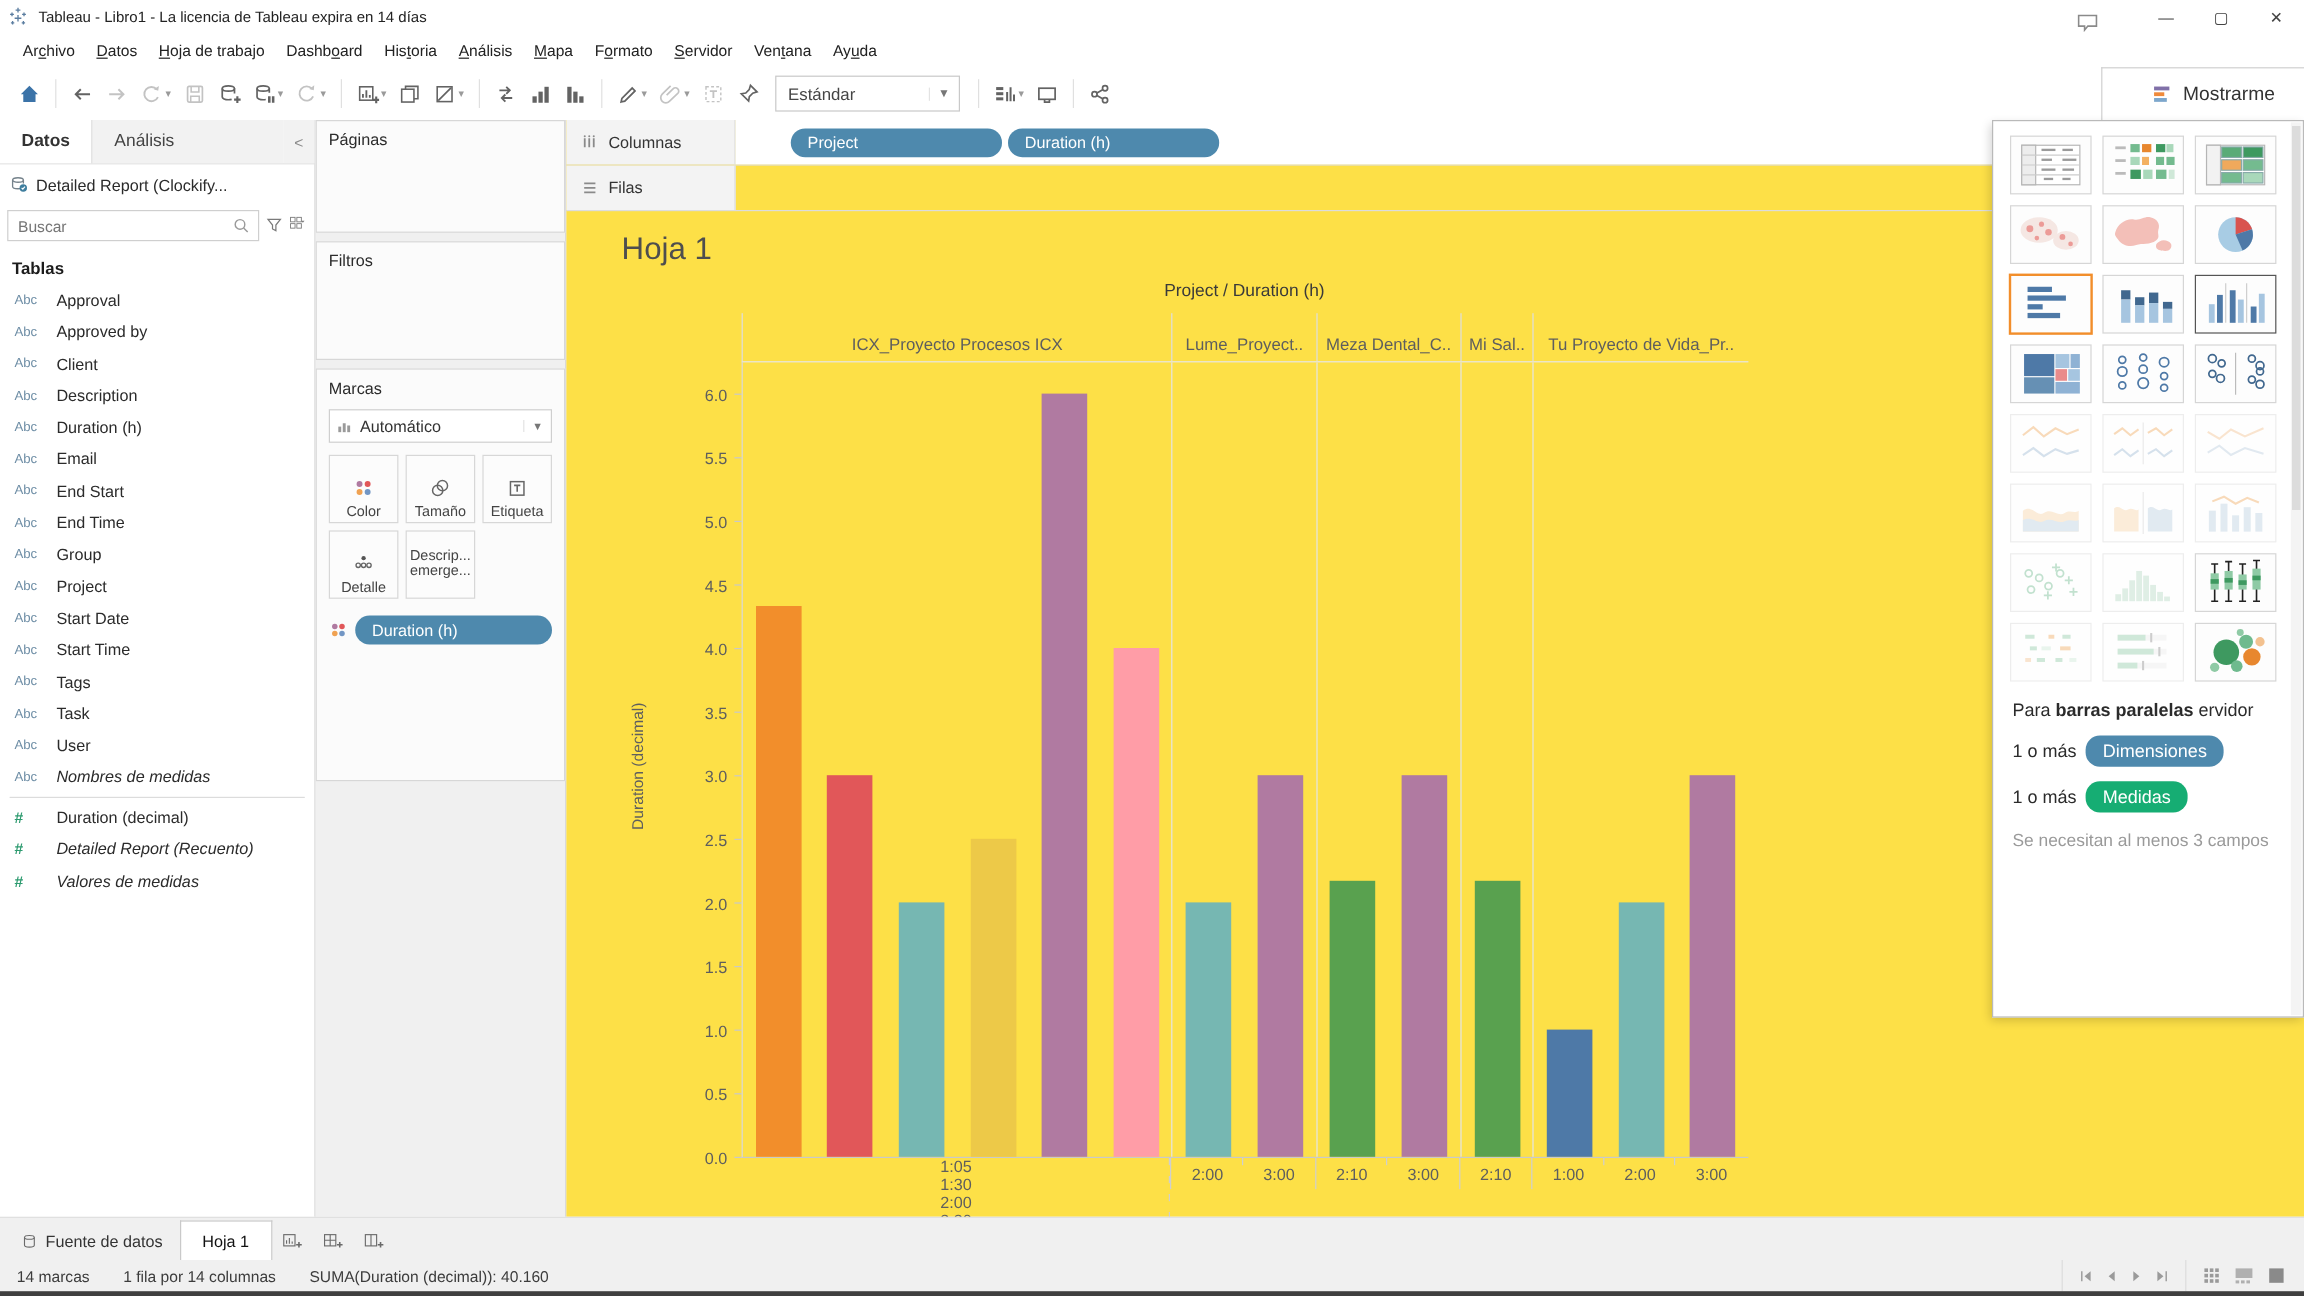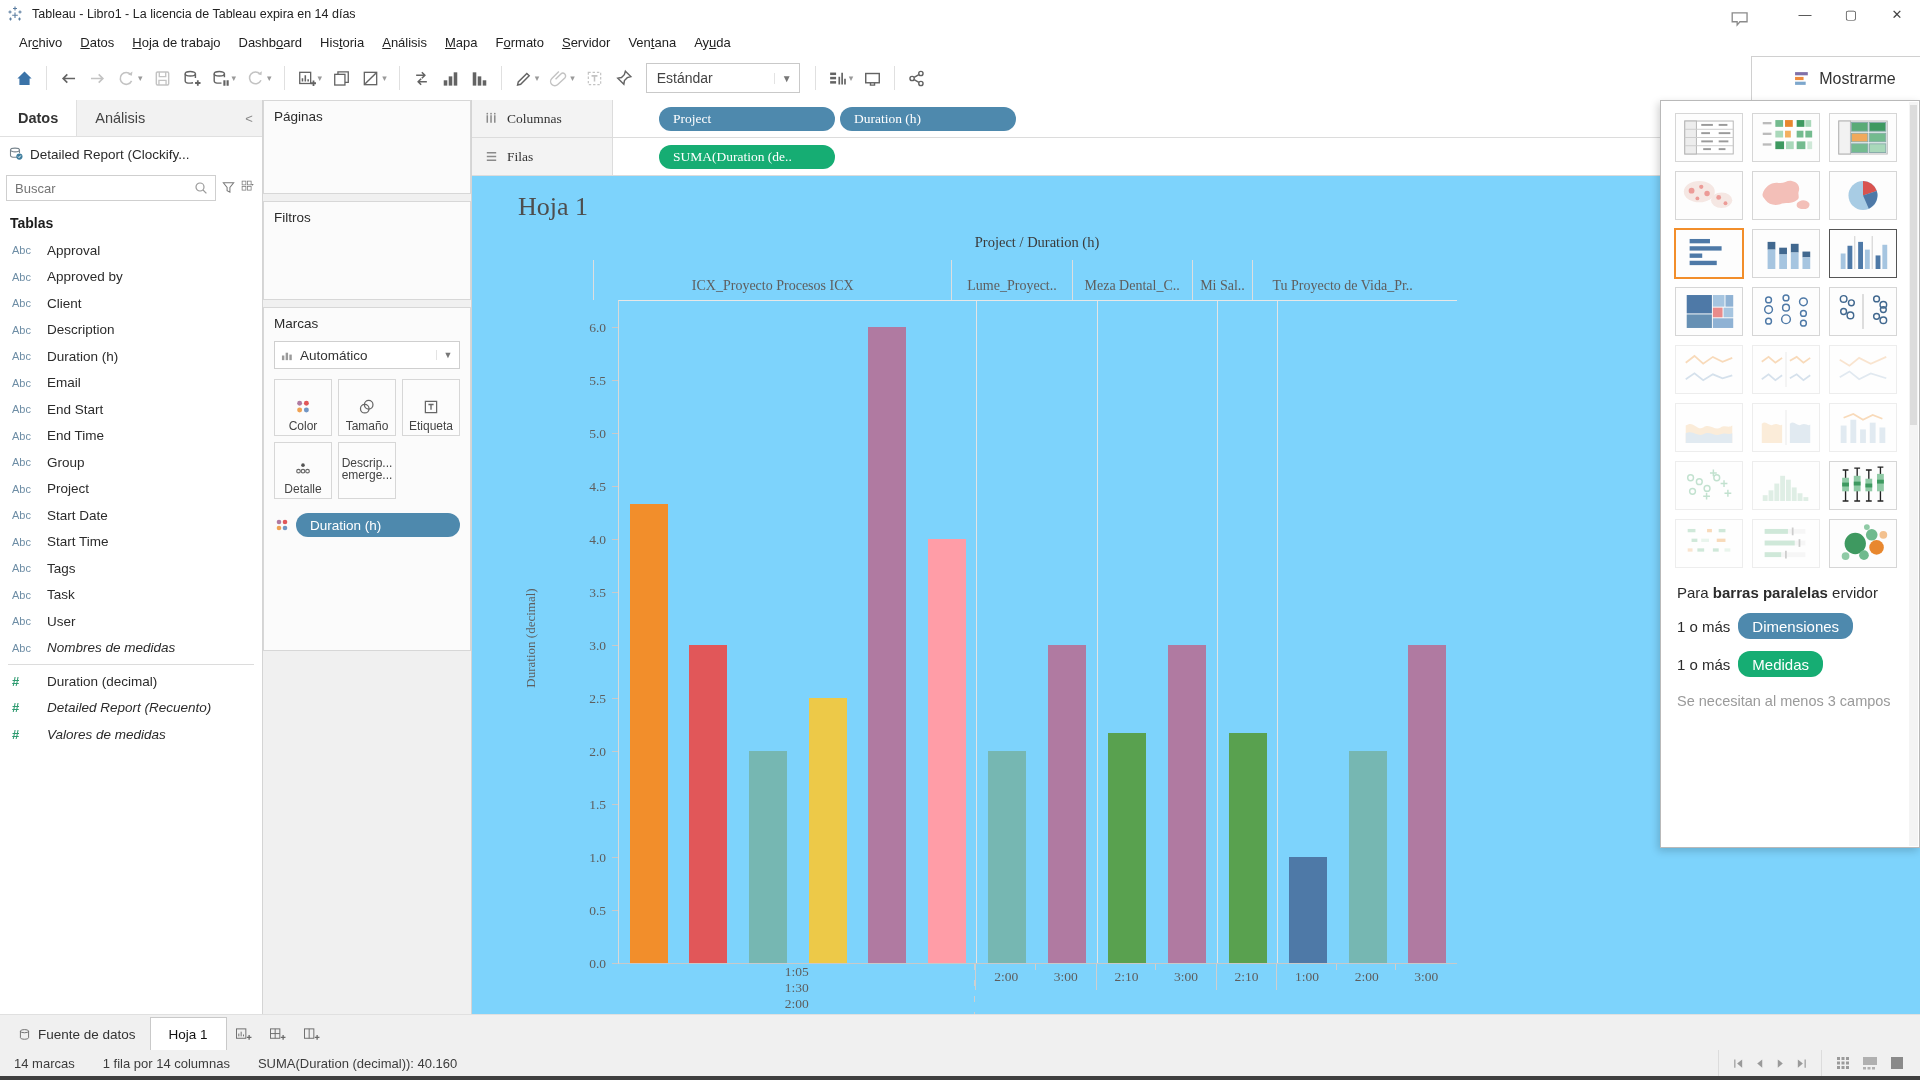--- a/index.html
+++ b/index.html
@@ -63,31 +63,31 @@
   .marks-grid{display:flex;flex-wrap:wrap;gap:6px;padding:0 10px;}
   .mbtn{width:56px;height:52px;border:1px solid #d7d7d7;background:#fcfcfc;display:flex;flex-direction:column;align-items:center;justify-content:flex-end;padding-bottom:3px;}
   .mbtn .mi{height:26px;display:flex;align-items:center;}
   .mbtn .ml{font-size:12px;color:#444;line-height:12px;text-align:center;}
   .marks-pill-row{display:flex;align-items:center;gap:6px;padding:14px 10px 0 10px;}
   
   .pill{height:24px;border-radius:12px;color:#fff;font-size:13.5px;display:flex;align-items:center;padding:0 14px;white-space:nowrap;overflow:hidden;}
   .pill.blue{background:#4e89ad;}
   .pill.green{background:#16ad73;}
   
-  .main{flex:1;display:flex;flex-direction:column;background:#7dd3fc;position:relative;font-family:Liberation Serif, serif;}
+  .main{flex:1;display:flex;flex-direction:column;background:#fde047;position:relative;}
   .shelf{display:flex;height:37px;border-bottom:1px solid #dcdcdc;}
   .shelf-label{width:128px;background:#f3f3f3;display:flex;align-items:center;gap:8px;padding-left:12px;font-size:13.5px;color:#333;border-right:1px solid #dcdcdc;}
   .shelf-pills{flex:1;display:flex;align-items:center;gap:5px;padding-left:46px;background:#fff;}
   .shelf-pills .pill{width:148px;}
   
   .sheet{flex:1;padding:16px 0 0 46px;position:relative;}
   .sheet-title{font-size:26px;font-weight:300;color:#4e4e4e;margin-bottom:12px;}
   .chart{position:relative;}
   .chart-title{margin-left:100px;width:838px;text-align:center;font-size:14.5px;color:#3a3a3a;height:26px;}
-  .col-headers{margin-left:75px;width:838px;height:40px;display:flex;border-left:1px solid #dedede;}
+  .col-headers{margin-left:100px;width:838px;height:40px;display:flex;border-left:1px solid #dedede;}
   .col-hdr{display:flex;align-items:flex-end;justify-content:center;font-size:14px;color:#5e5e5e;padding-bottom:6px;border-right:1px solid #dedede;overflow:hidden;white-space:nowrap;}
   .col-hdr:last-child{border-right:none;}
   .plot-row{display:flex;}
   .y-title{width:22px;position:relative;}
   .y-title span{position:absolute;top:330px;left:-62px;transform:rotate(-90deg);transform-origin:center;display:block;width:150px;text-align:center;font-size:13px;color:#5e5e5e;}
   .y-axis{width:78px;position:relative;}
   .y-tick-label{position:absolute;right:12px;font-size:13.5px;color:#5e5e5e;}
   .y-tick-mark{position:absolute;right:0;width:6px;height:1px;background:#c9c9c9;}
   .plot{width:838px;height:662px;position:relative;border-left:1px solid #d9d9d9;border-bottom:1px solid #c9c9c9;border-top:1px solid #e7e7e7;display:flex;}
   .pane{display:flex;border-right:1px solid #e4e4e4;height:100%;}
@@ -555,23 +555,20 @@
       </div>
       <div class="shelf">
         <div class="shelf-label">
           <span>
               <svg viewBox="0 0 16 16" width="15" height="15">
                 <path d="M3 4h10M3 8h10M3 12h10" stroke="#8a8a8a" stroke-width="1.6"></path>
               </svg>
             </span>
           <span>Filas</span>
         </div>
-        <div class="shelf-pills" id="rowpills">
-            <div class="pill green">SUMA(Duration (de..</div>
-          </div>
       </div>
 
       <div class="sheet">
         <div class="sheet-title">Hoja 1</div>
         <div class="chart">
           <div class="chart-title">Project / Duration (h)</div>
           <div class="col-headers" id="colheaders">
               <div class="col-hdr" style="width: 42.8571%;">ICX_Proyecto Procesos ICX</div>
               <div class="col-hdr" style="width: 14.2857%;">Lume_Proyect..</div>
               <div class="col-hdr" style="width: 14.2857%;">Meza Dental_C..</div>

